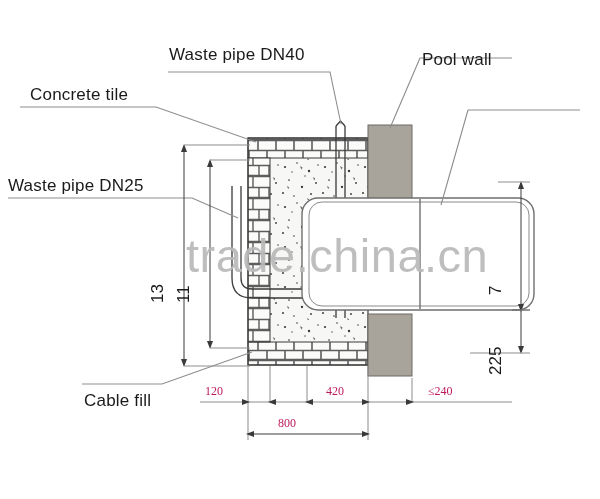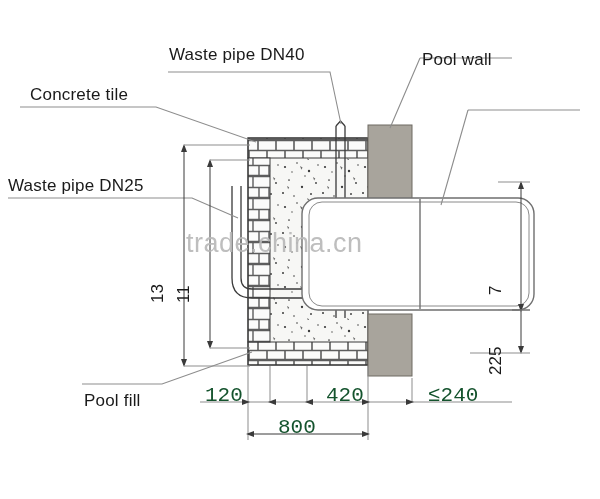--- a/index.html
+++ b/index.html
@@ -9,32 +9,32 @@
     position:relative;overflow:hidden;
   }
   #stage{position:absolute;left:0;top:0;width:600px;height:499px;}
   svg#dwg{position:absolute;left:0;top:0;width:600px;height:499px;}
   .lbl{
     position:absolute;color:#1a1a1a;font-size:17px;
     font-family:"Liberation Sans", sans-serif;white-space:nowrap;
     letter-spacing:0.2px;
   }
   .dim{
-    position:absolute;color:#14532d;font-size:21px;
-    font-family:Liberation Mono, monospace;white-space:nowrap;
+    position:absolute;color:#be185d;font-size:12px;
+    font-family:Liberation Serif, serif;white-space:nowrap;
   }
   .vdim{
     position:absolute;color:#1a1a1a;font-size:17px;
     font-family:"Liberation Sans", sans-serif;white-space:nowrap;
     transform-origin:left bottom;
     transform:rotate(-90deg);
   }
   .wm{
     position:absolute;left:186px;top:228px;
-    font-size:27px;color:#b9b9b9;
+    font-size:47px;color:#b9b9b9;
     font-family:"Liberation Sans", sans-serif;
     letter-spacing:0.5px;opacity:.92;
     user-select:none;pointer-events:none;
   }
 </style>
 </head>
 <body>
 
 <div id="stage">
 
@@ -190,21 +190,21 @@
 
   <div class="lbl" style="left:30px;top:85px;">Concrete tile</div>
 
   <div class="lbl" style="left:169px;top:45px;">Waste pipe DN40</div>
 
   <div class="lbl" style="left:422px;top:36px;margin-top:14px;">Pool wall</div>
 
 
   <div class="lbl" style="left:8px;top:176px;">Waste pipe DN25</div>
 
-  <div class="lbl" style="left:84px;top:391px;">Pool fill</div>
+  <div class="lbl" style="left:84px;top:391px;">Cable fill</div>
 
   <div class="dim" style="left:205px;top:384px;">120</div>
 
   <div class="dim" style="left:326px;top:384px;">420</div>
 
   <div class="dim" style="left:428px;top:384px;">≤240</div>
 
   <div class="dim" style="left:278px;top:416px;">800</div>
 
   <div class="vdim" style="left:168px;top:283px;">13</div>

